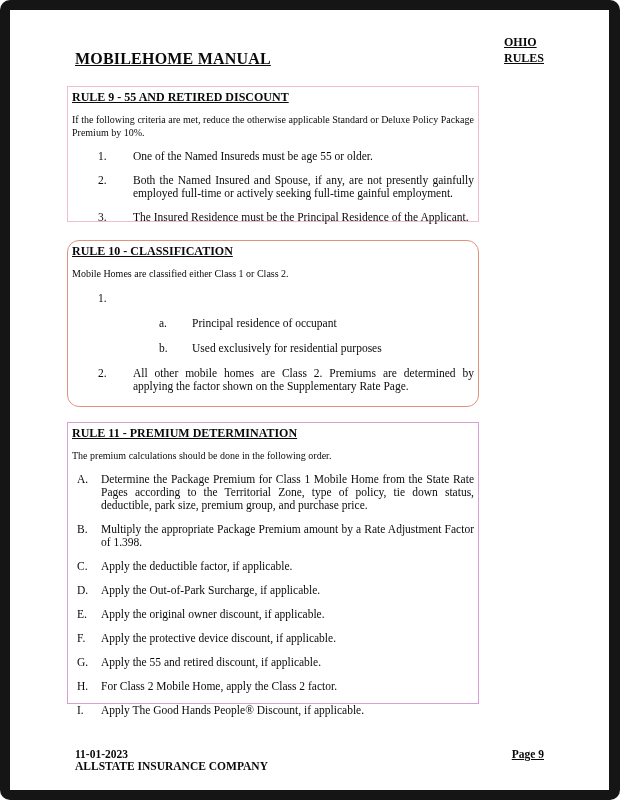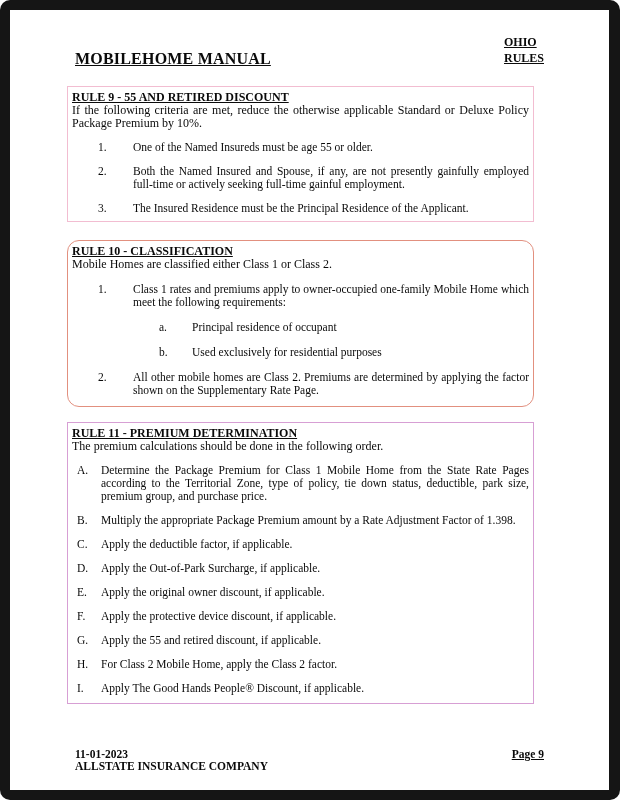--- a/index.html
+++ b/index.html
@@ -19,33 +19,33 @@
     font-size:16px; font-weight:bold; text-decoration:underline;
     letter-spacing:0.2px;
   }
   .header-right {
     position:absolute; right:65px; top:24px;
     font-size:12px; font-weight:bold; line-height:16px;
   }
   .header-right div { text-decoration:underline; }
   
   .rule-box {
-    position:absolute; left:57px; width:467px;
+    position:absolute; left:57px; width:412px;
     border:1px solid #e0a0b8; background:#ffffff;
     padding:3px 4px 2px 4px;
   }
   .rule-box.r9  { top:76px;  height:136px; }
   .rule-box.r10 { top:230px; height:167px; }
   .rule-box.r11 { top:412px; height:282px; }
   .rule-title {
     font-size:12px; font-weight:bold; text-decoration:underline;
     line-height:14px;
   }
   .intro {
-    font-size:12px; line-height:13px; text-align:justify;
+    margin-top:9px; font-size:10px; line-height:13px; text-align:justify;
   }
   .item { display:flex; margin-top:11px; font-size:11.5px; line-height:13px; }
   .item .marker { flex:0 0 auto; }
   .item .itext  { flex:1 1 auto; text-align:justify; }
   
   .lvl-num .marker { margin-left:26px; width:35px; }   
   .lvl-sub .marker { margin-left:87px; width:33px; }   
   .lvl-let .marker { margin-left:5px;  width:24px; }   
   .r10 .item { margin-top:12px; }
   
@@ -84,21 +84,20 @@
         <span class="marker">3.</span>
         <span class="itext">The Insured Residence must be the Principal Residence of the Applicant.</span>
       </div>
     </section>
 
     <section class="rule-box r10" style="border-color: rgb(226, 144, 127); border-radius: 12px;">
       <h2 class="rule-title">RULE 10 - CLASSIFICATION</h2>
       <p class="intro">Mobile Homes are classified either Class 1 or Class 2.</p>
       <div class="item lvl-num">
         <span class="marker">1.</span>
-        <span class="itext">Class 1 rates and premiums apply to owner-occupied one-family Mobile Home which meet the following requirements:</span>
       </div>
       <div class="item lvl-sub">
         <span class="marker">a.</span>
         <span class="itext">Principal residence of occupant</span>
       </div>
       <div class="item lvl-sub">
         <span class="marker">b.</span>
         <span class="itext">Used exclusively for residential purposes</span>
       </div>
       <div class="item lvl-num">

